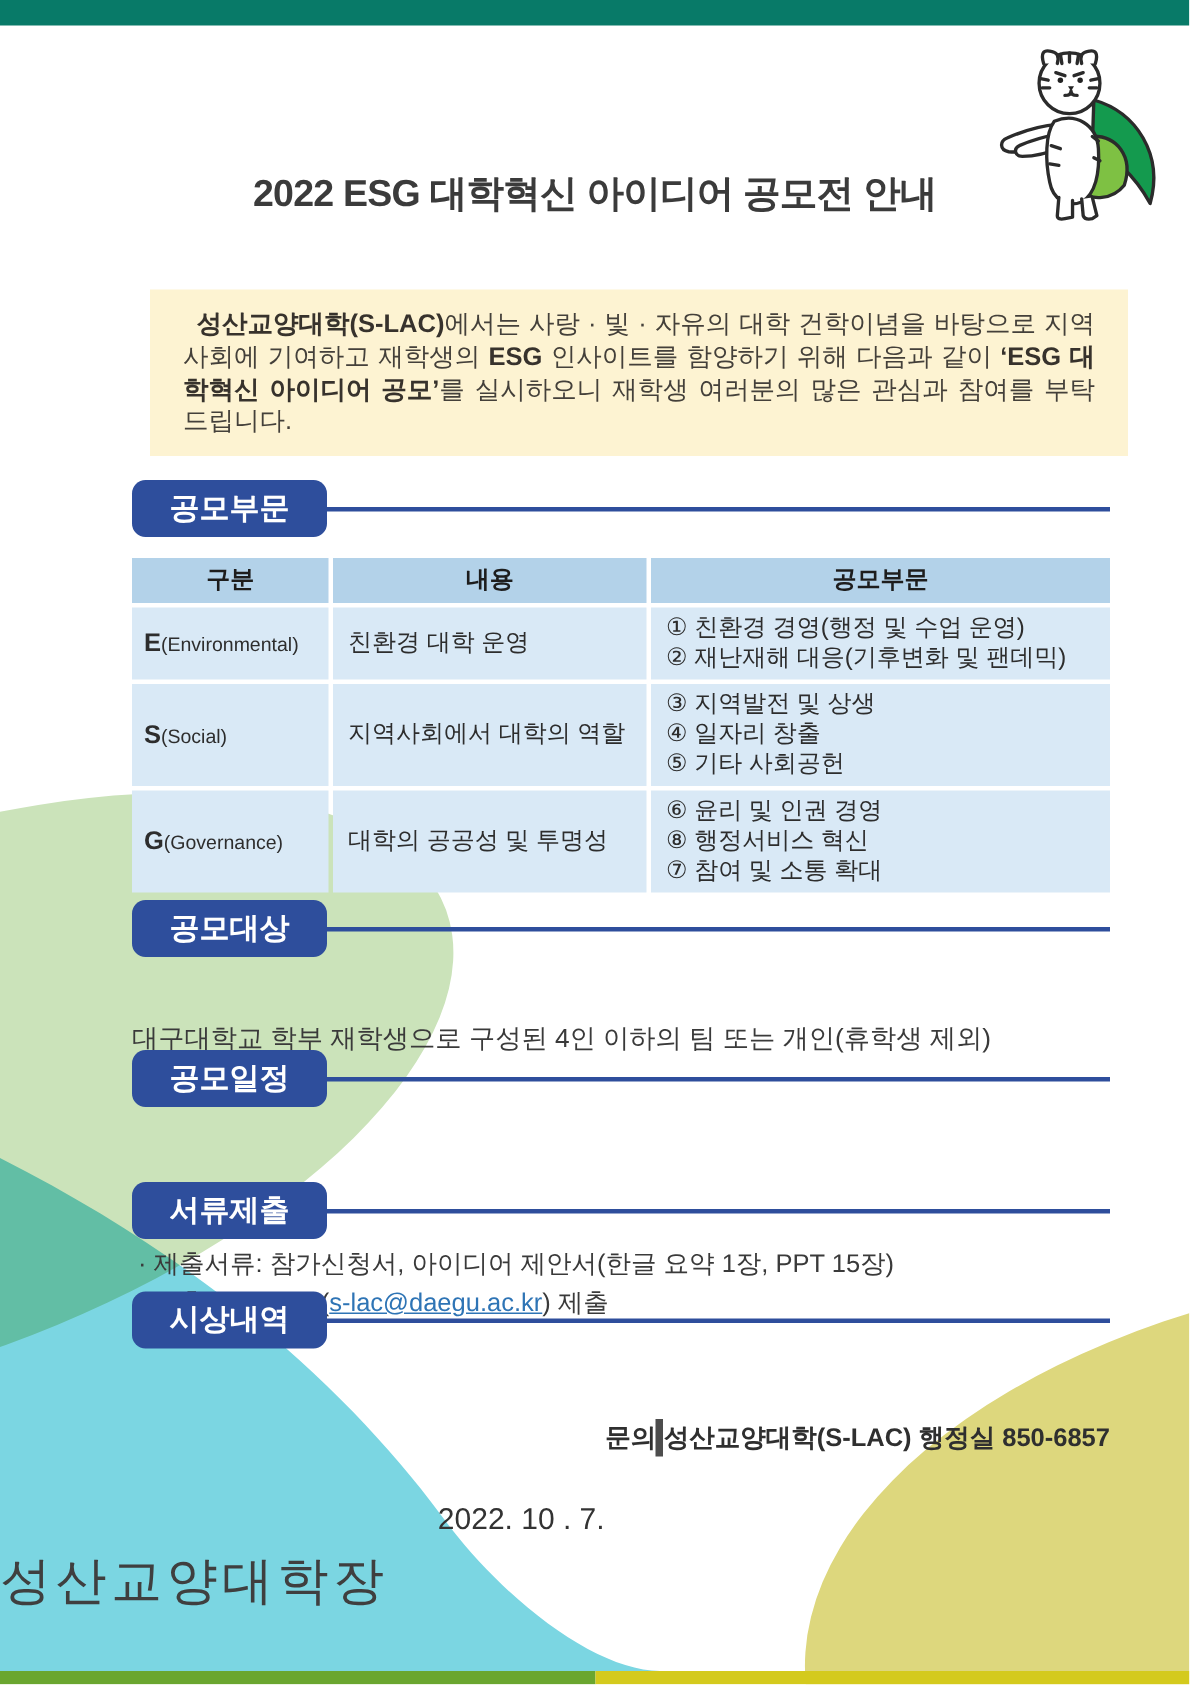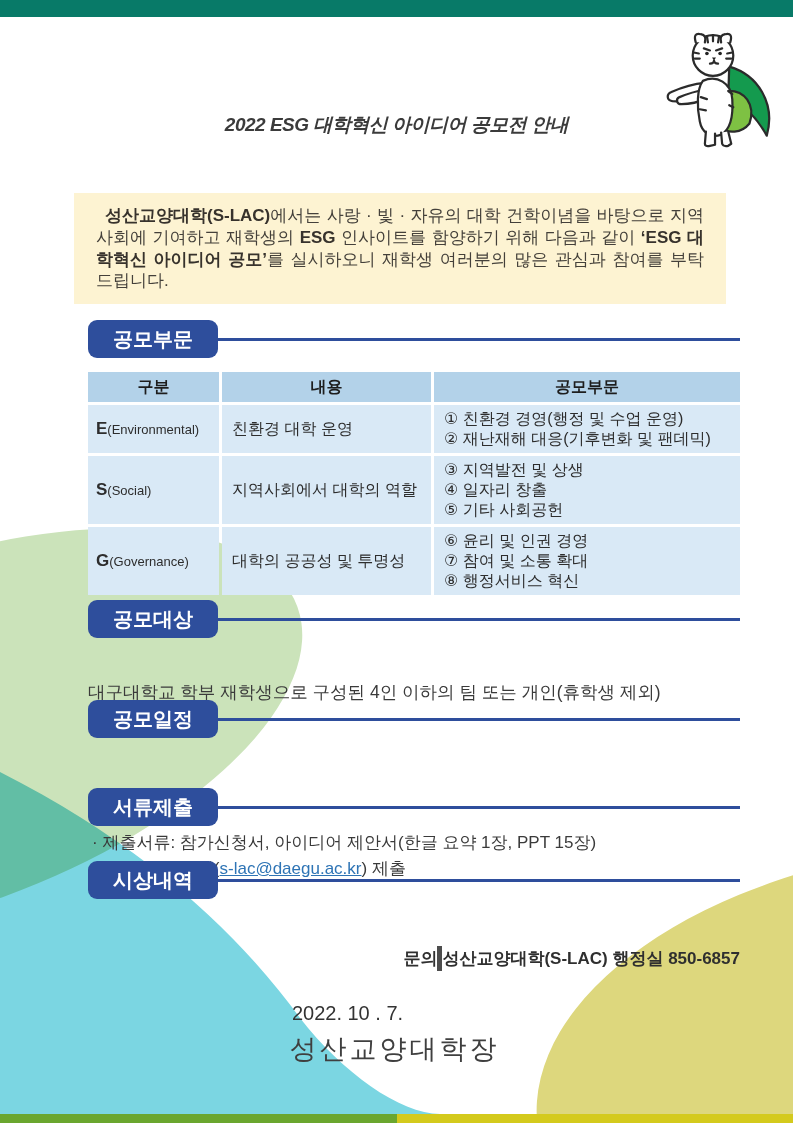--- a/index.html
+++ b/index.html
@@ -3,22 +3,22 @@
 <meta charset="utf-8">
 <style>
   html,body{margin:0;padding:0;background:#fff;}
   .page{position:relative;width:793px;height:1123px;overflow:hidden;background:#fff;
         font-family:"Liberation Sans","DejaVu Sans",sans-serif;}
   .blobs{position:absolute;top:0;left:0;z-index:0;}
   .content{position:absolute;inset:0;z-index:1;}
   .topbar{position:absolute;top:0;left:0;width:793px;height:17px;background:#087a68;}
   .mascot{position:absolute;top:30px;left:642px;width:142px;height:120px;}
   .title{position:absolute;top:112px;left:0;width:793px;text-align:center;
-         font-size:19px;font-weight:bold;color:#3b3b3b;letter-spacing:-0.5px;font-style:italic;}
-  .intro{position:absolute;top:193px;left:74px;width:652px;box-sizing:border-box;
+         font-size:25px;font-weight:bold;color:#3b3b3b;letter-spacing:-0.5px;}
+  .intro{position:absolute;top:193px;left:100px;width:652px;box-sizing:border-box;
          background:#fdf3d2;padding:12px 22px;font-size:17px;line-height:21.8px;
          color:#44403a;text-align:justify;text-indent:9px;}
   .intro b{color:#37322c;}
   .sec{position:absolute;left:88px;width:652px;display:flex;align-items:center;}
   .badge{flex:0 0 130px;height:38px;line-height:38px;text-align:center;background:#2e4e9c;
          color:#fff;font-size:20px;font-weight:bold;border-radius:9px;}
   .rule{flex:1;height:3px;background:#2e4e9c;}
   .sec-parts{top:320px;} .sec-target{top:600px;} .sec-schedule{top:700px;}
   .sec-submission{top:788px;} .sec-awards{top:861px;}
   .ctable{position:absolute;top:372px;left:88px;width:652px;display:grid;
@@ -32,22 +32,22 @@
   .list{position:absolute;left:92px;font-size:17px;line-height:26px;color:#3a3a3a;}
   .list-schedule{top:740px;} .list-submission{top:830px;}
   .mail{color:#2e74b5;text-decoration:underline;cursor:pointer;}
   .awards-text{position:absolute;top:901px;left:88px;width:660px;font-size:19px;
                color:#2f2f2f;white-space:nowrap;}
   .contact{position:absolute;top:946px;left:88px;width:652px;display:flex;
            justify-content:flex-end;align-items:center;gap:0;font-size:17px;
            font-weight:bold;color:#2f2f2f;}
   .sep{width:5px;height:25px;background:#4d4d4d;}
   .date{position:absolute;top:1002px;left:0;width:695px;text-align:center;font-size:20px;color:#333;}
-  .signature{position:absolute;top:1031px;left:0;width:789px;text-align:center;
-             font-size:27px;color:#3f3f3f;letter-spacing:3px;}
+  .signature{position:absolute;top:1031px;left:0;width:789px;text-align:left;
+             font-size:34px;color:#3f3f3f;letter-spacing:3px;}
   .footbar-green{position:absolute;bottom:0;left:0;width:397px;height:9px;background:#6aa62f;z-index:2;}
   .footbar-yellow{position:absolute;bottom:0;left:397px;width:396px;height:9px;background:#d4ca1d;z-index:2;}
 </style>
 </head>
 <body>
 
 <div class="page">
 
   <svg class="blobs" width="793" height="1123" aria-hidden="true">
     <ellipse cx="-55" cy="735" rx="375" ry="172" transform="rotate(-20 -55 735)" fill="#cbe3ba"></ellipse>
@@ -123,22 +123,22 @@
 
       <div class="td rowhead">
           <span class="code">G</span>
           <span class="code-label">(Governance)</span>
         </div>
       <div class="td">
           <span class="cell-line">대학의 공공성 및 투명성</span>
         </div>
       <div class="td">
         <span class="cell-line">⑥ 윤리 및 인권 경영</span>
+        <span class="cell-line">⑧ 행정서비스 혁신</span>
         <span class="cell-line">⑦ 참여 및 소통 확대</span>
-        <span class="cell-line">⑧ 행정서비스 혁신</span>
       </div>
     </div>
 
     <div class="sec sec-target">
       <div class="badge">공모대상</div>
       <div class="rule"></div>
     </div>
     <div class="target-text">대구대학교 학부 재학생으로 구성된 4인 이하의 팀 또는 개인(휴학생 제외)</div>
 
     <div class="sec sec-schedule">

